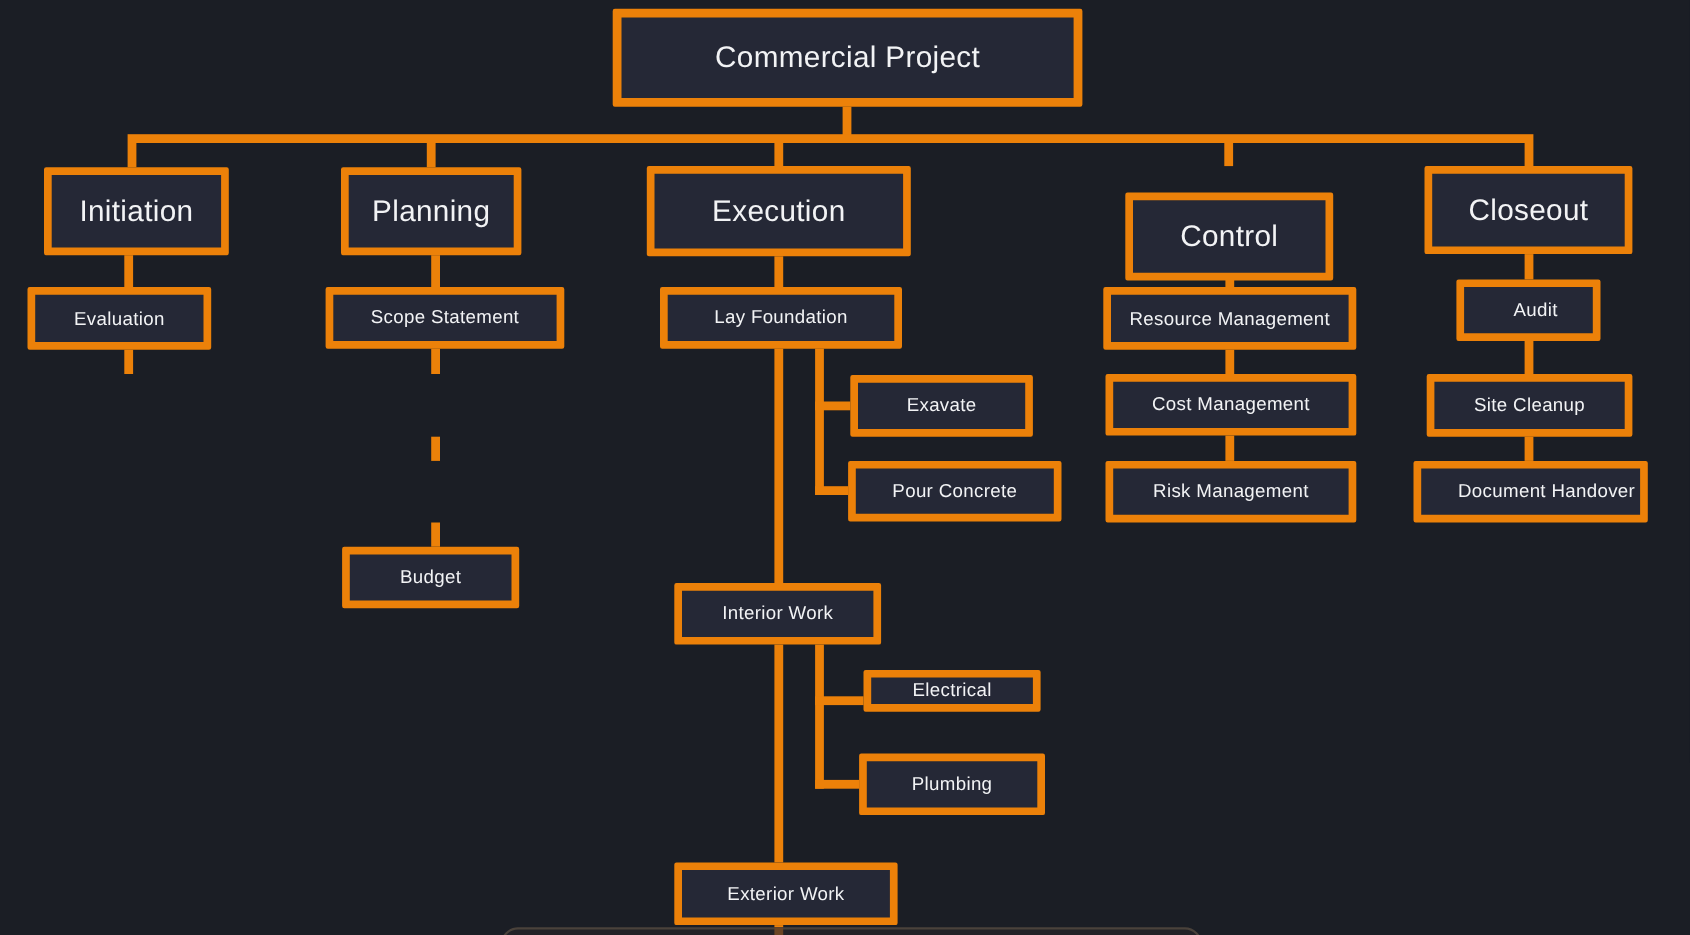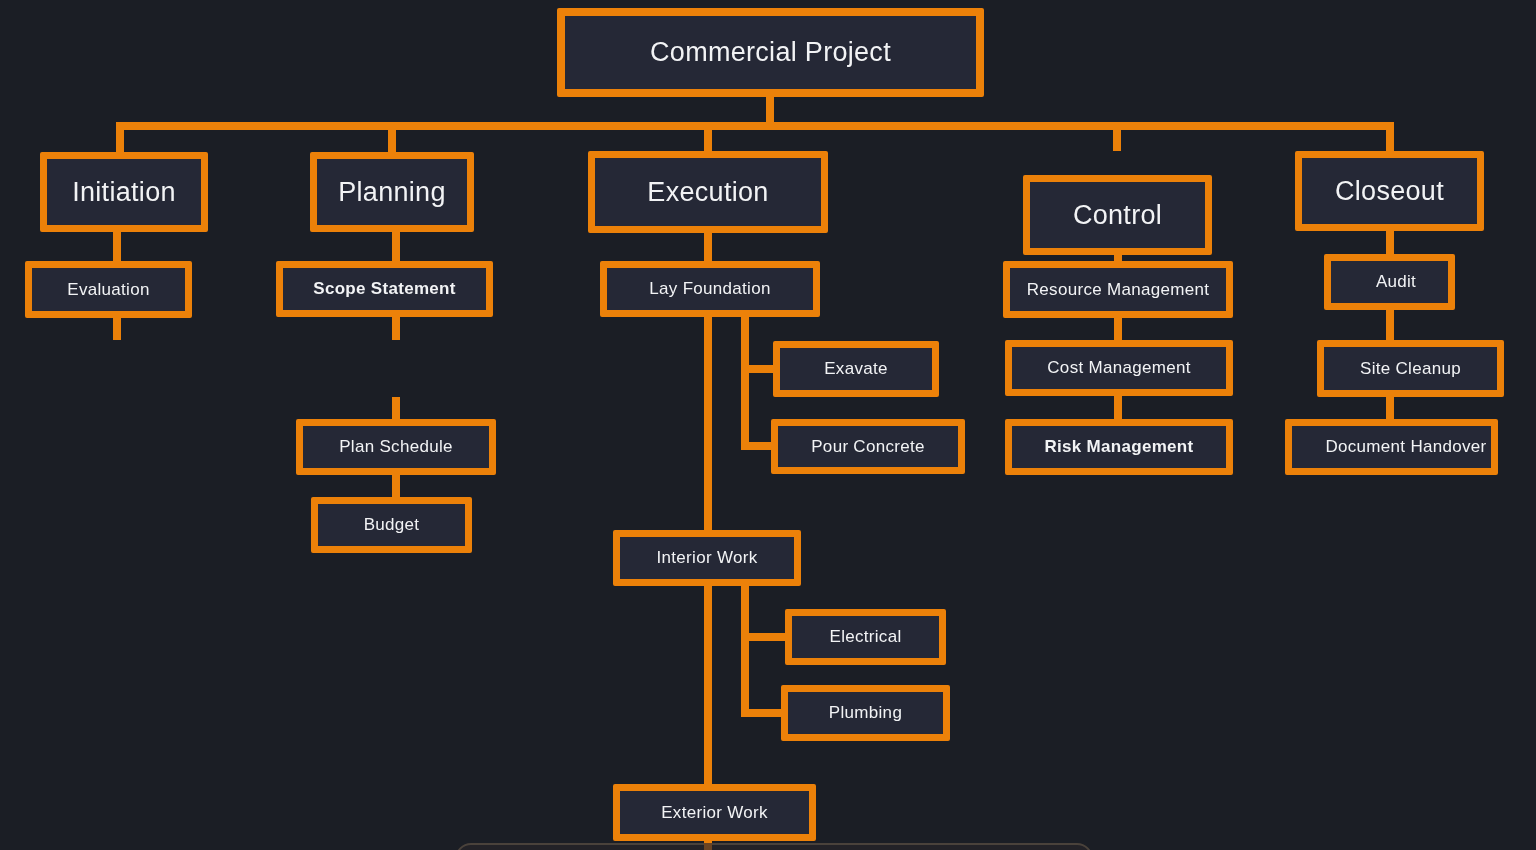--- a/index.html
+++ b/index.html
@@ -54,36 +54,36 @@
 
   
   #n-root      {left:557px; top:8px;   width:427px; height:89px;}
   #n-initiation{left:40px;  top:152px; width:168px; height:80px;}
   #n-planning  {left:310px; top:152px; width:164px; height:80px;}
   #n-execution {left:588px; top:151px; width:240px; height:82px;}
   #n-control   {left:1023px;top:151px; width:189px; height:80px;margin-top:24px;}
   #n-closeout  {left:1295px;top:151px; width:189px; height:80px;}
   #n-evaluation{left:25px;  top:261px; width:167px; height:57px;}
   #n-charter   {left:47px;  top:340px; width:143px; height:57px;}
-  #n-scope     {left:276px; top:261px; width:217px; height:56px;font-weight:bold;}
+  #n-scope     {left:296px; top:261px; width:217px; height:56px;}
   #n-team      {left:297px; top:340px; width:199px; height:57px;}
   #n-schedule  {left:296px; top:419px; width:200px; height:56px;}
   #n-budget    {left:311px; top:497px; width:161px; height:56px;}
   #n-foundation{left:600px; top:261px; width:220px; height:56px;}
   #n-exavate   {left:773px; top:341px; width:166px; height:56px;}
   #n-pour      {left:771px; top:419px; width:194px; height:55px;}
   #n-interior  {left:613px; top:530px; width:188px; height:56px;}
-  #n-electrical{left:785px; top:609px; width:161px; height:56px;}
+  #n-electrical{left:785px; top:609px; width:161px; height:38px;}
   #n-plumbing  {left:781px; top:685px; width:169px; height:56px;}
   #n-exterior  {left:613px; top:784px; width:203px; height:57px;}
   #n-resource  {left:1003px;top:261px; width:230px; height:57px;}
   #n-cost      {left:1005px;top:340px; width:228px; height:56px;}
-  #n-risk      {left:1005px;top:419px; width:228px; height:56px;font-weight:bold;}
+  #n-risk      {left:1005px;top:419px; width:228px; height:56px;}
   #n-audit     {left:1324px;top:254px; width:131px; height:56px;padding-left:13px;}
-  #n-cleanup   {left:1297px;top:340px; width:187px; height:57px;margin-left:20px;}
+  #n-cleanup   {left:1297px;top:340px; width:187px; height:57px;}
   #n-handover  {left:1285px;top:419px; width:213px; height:56px;padding-left:29px;}
 </style>
 </head>
 <body>
 
 <div id="canvas">
 
   <div class="conn" style="left:766px;top:97px;width:8px;height:27px;"></div>
   <div class="conn" style="left:116px;top:122px;width:1278px;height:8px;"></div>
   <div class="conn" style="left:116px;top:130px;width:8px;height:22px;"></div>
@@ -126,21 +126,20 @@
 
   <div class="node lvl1" id="n-initiation">Initiation</div>
   <div class="node lvl1" id="n-planning">Planning</div>
   <div class="node lvl1" id="n-execution">Execution</div>
   <div class="node lvl1" id="n-control">Control</div>
   <div class="node lvl1" id="n-closeout">Closeout</div>
 
   <div class="node lvl2" id="n-evaluation">Evaluation</div>
 
   <div class="node lvl2" id="n-scope">Scope Statement</div>
-  <div class="node lvl2" id="n-schedule">Plan Schedule</div>
   <div class="node lvl2" id="n-budget">Budget</div>
 
   <div class="node lvl2" id="n-foundation">Lay Foundation</div>
   <div class="node lvl2" id="n-exavate">Exavate</div>
   <div class="node lvl2" id="n-pour">Pour Concrete</div>
   <div class="node lvl2" id="n-interior">Interior Work</div>
   <div class="node lvl2" id="n-electrical">Electrical</div>
   <div class="node lvl2" id="n-plumbing">Plumbing</div>
   <div class="node lvl2" id="n-exterior">Exterior Work</div>
 

